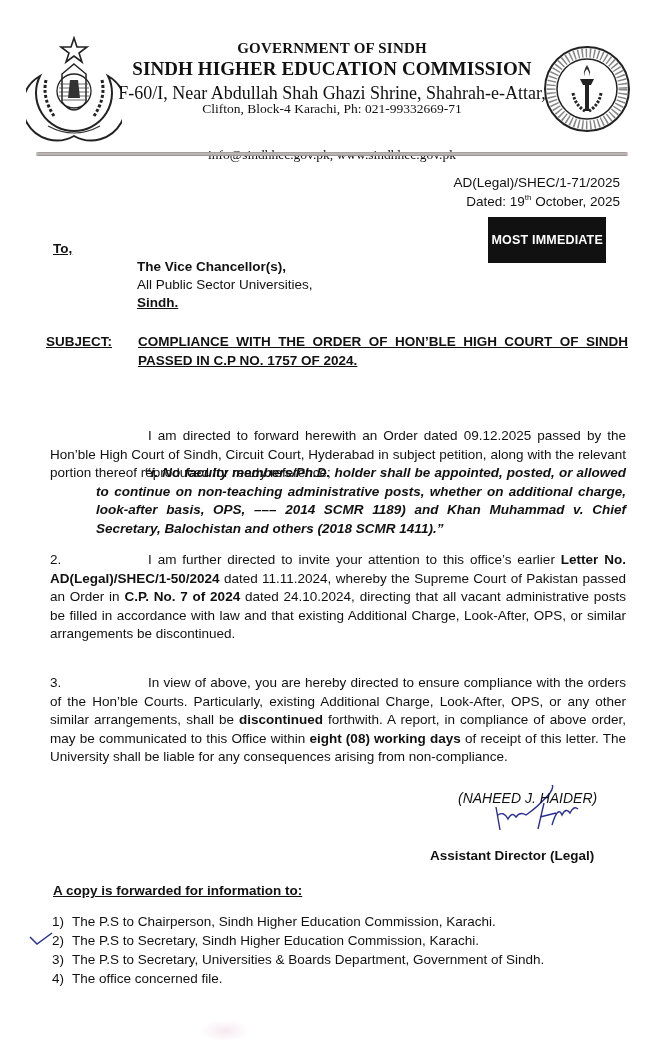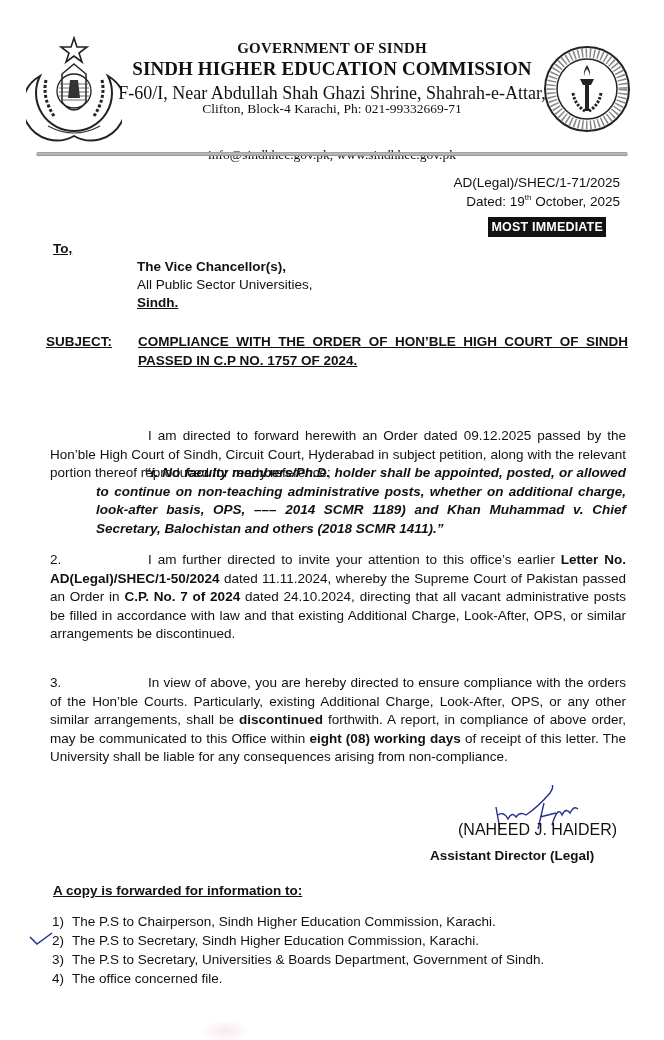--- a/index.html
+++ b/index.html
@@ -16,41 +16,41 @@
   #lh-contact { top: 119px; font-size: 13.5px; margin-top: 28px; }
   .rule { position: absolute; left: 36px; width: 592px; top: 152px; height: 4px; border-radius: 3px;
           background: linear-gradient(#9a9494, #c9c3c3 50%, #8b8585); }
 
   
   .ref { position: absolute; right: 44px; text-align: right; font-family: "Liberation Sans", sans-serif; font-size: 13.5px; }
   #ref-no { top: 175px; }
   #ref-date { top: 193px; }
   #ref-date sup { font-size: 8px; }
   .urgent { position: absolute; right: 58px; top: 217px; background: #111; color: #fff; font-family: "Liberation Sans", sans-serif;
-            font-weight: bold; font-size: 12.5px; padding: 3px 3px; letter-spacing: 0.2px; }
+            font-weight: bold; font-size: 12.5px; padding: 16px 3px; letter-spacing: 0.2px; }
 
   .txt { font-family: "Liberation Sans", sans-serif; font-size: 13.5px; line-height: 18.5px; }
   .b { font-weight: bold; }
 
   #to-label { left: 53px; top: 240px; font-weight: bold; text-decoration: underline; }
   #addr-title { left: 137px; top: 258px; font-weight: bold; }
   #addr-line { left: 137px; top: 276px; }
   #addr-region { left: 137px; top: 294px; font-weight: bold; text-decoration: underline; }
 
   #subj-label { left: 46px; top: 333px; font-weight: bold; text-decoration: underline; }
   #subj-text { left: 138px; top: 333px; width: 490px; font-weight: bold; text-decoration: underline; text-align: justify; text-align-last: left; }
 
   .para { position: absolute; left: 50px; width: 576px; text-align: justify; }
   #p1 { top: 387px; text-indent: 98px; margin-top: 40px; }
   #quote { left: 96px; width: 530px; top: 464px; font-weight: bold; font-style: italic; text-indent: 48px; }
   #p2 { top: 551px; }
   #p3 { top: 674px; }
   .pnum { display: inline-block; width: 98px; }
 
-  #sig-name { left: 458px; top: 821px; font-size: 16px; }
+  #sig-name { left: 458px; top: 790px; font-size: 14px; font-style: italic; }
   #sig-title { left: 430px; top: 847px; font-weight: bold; }
   .signature { position: absolute; left: 478px; top: 785px; width: 110px; height: 50px; }
 
   #cc-title { left: 53px; top: 882px; font-weight: bold; text-decoration: underline; }
   .cc-list { position: absolute; left: 52px; top: 912px; list-style: none; margin: 0; padding: 0; }
   .cc-list li { font-family: "Liberation Sans", sans-serif; font-size: 13.5px; line-height: 19px; white-space: nowrap; }
   .cc-num { display: inline-block; width: 20px; }
   .tick { position: absolute; left: 28px; top: 930px; width: 26px; height: 16px; }
 
   .logo-left { position: absolute; left: 26px; top: 36px; width: 96px; height: 112px; }

